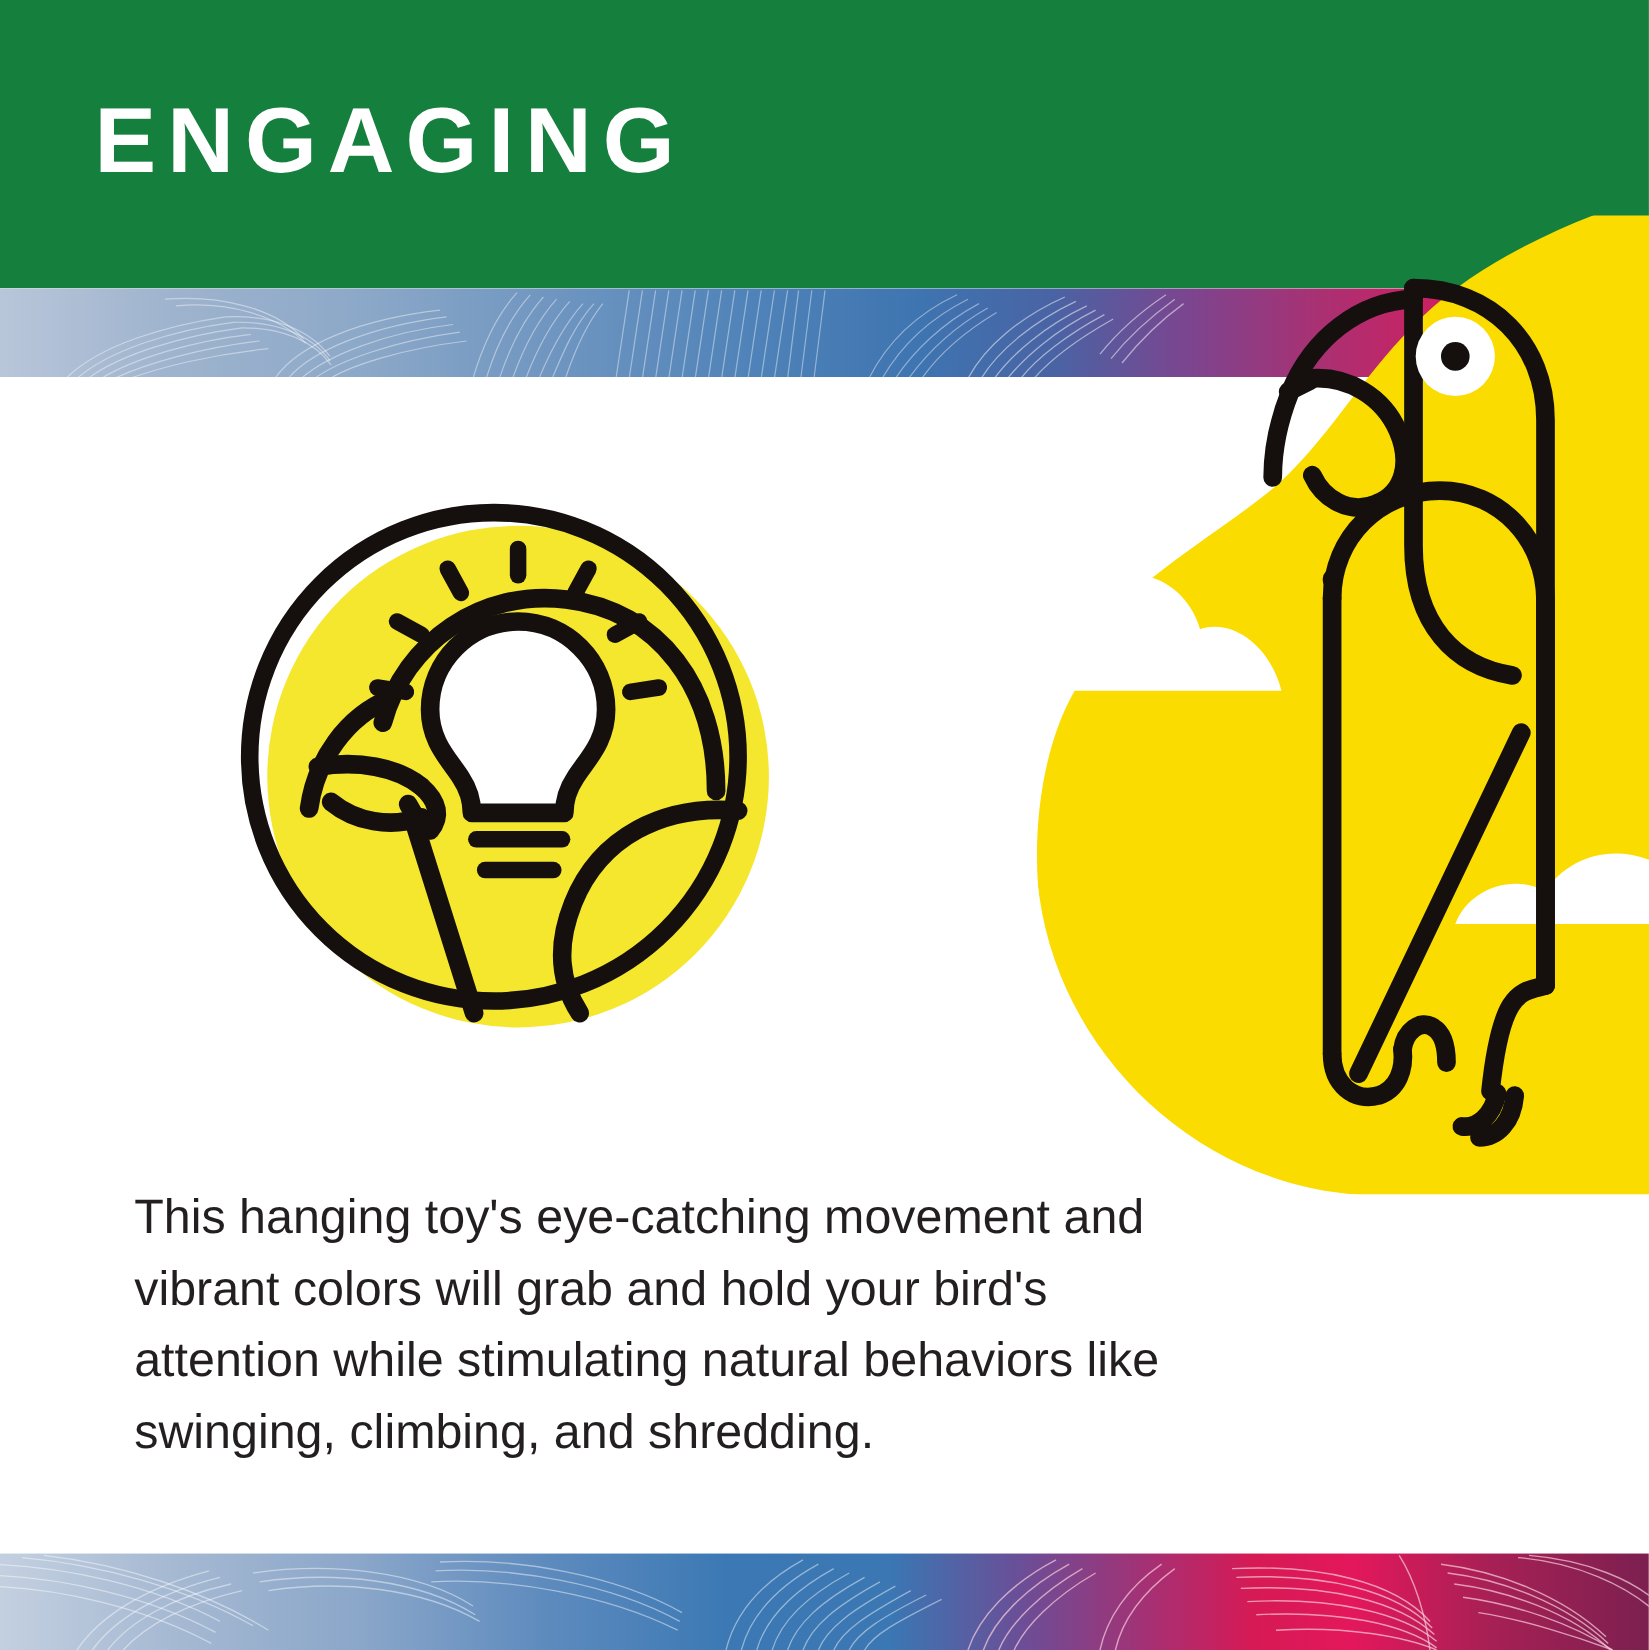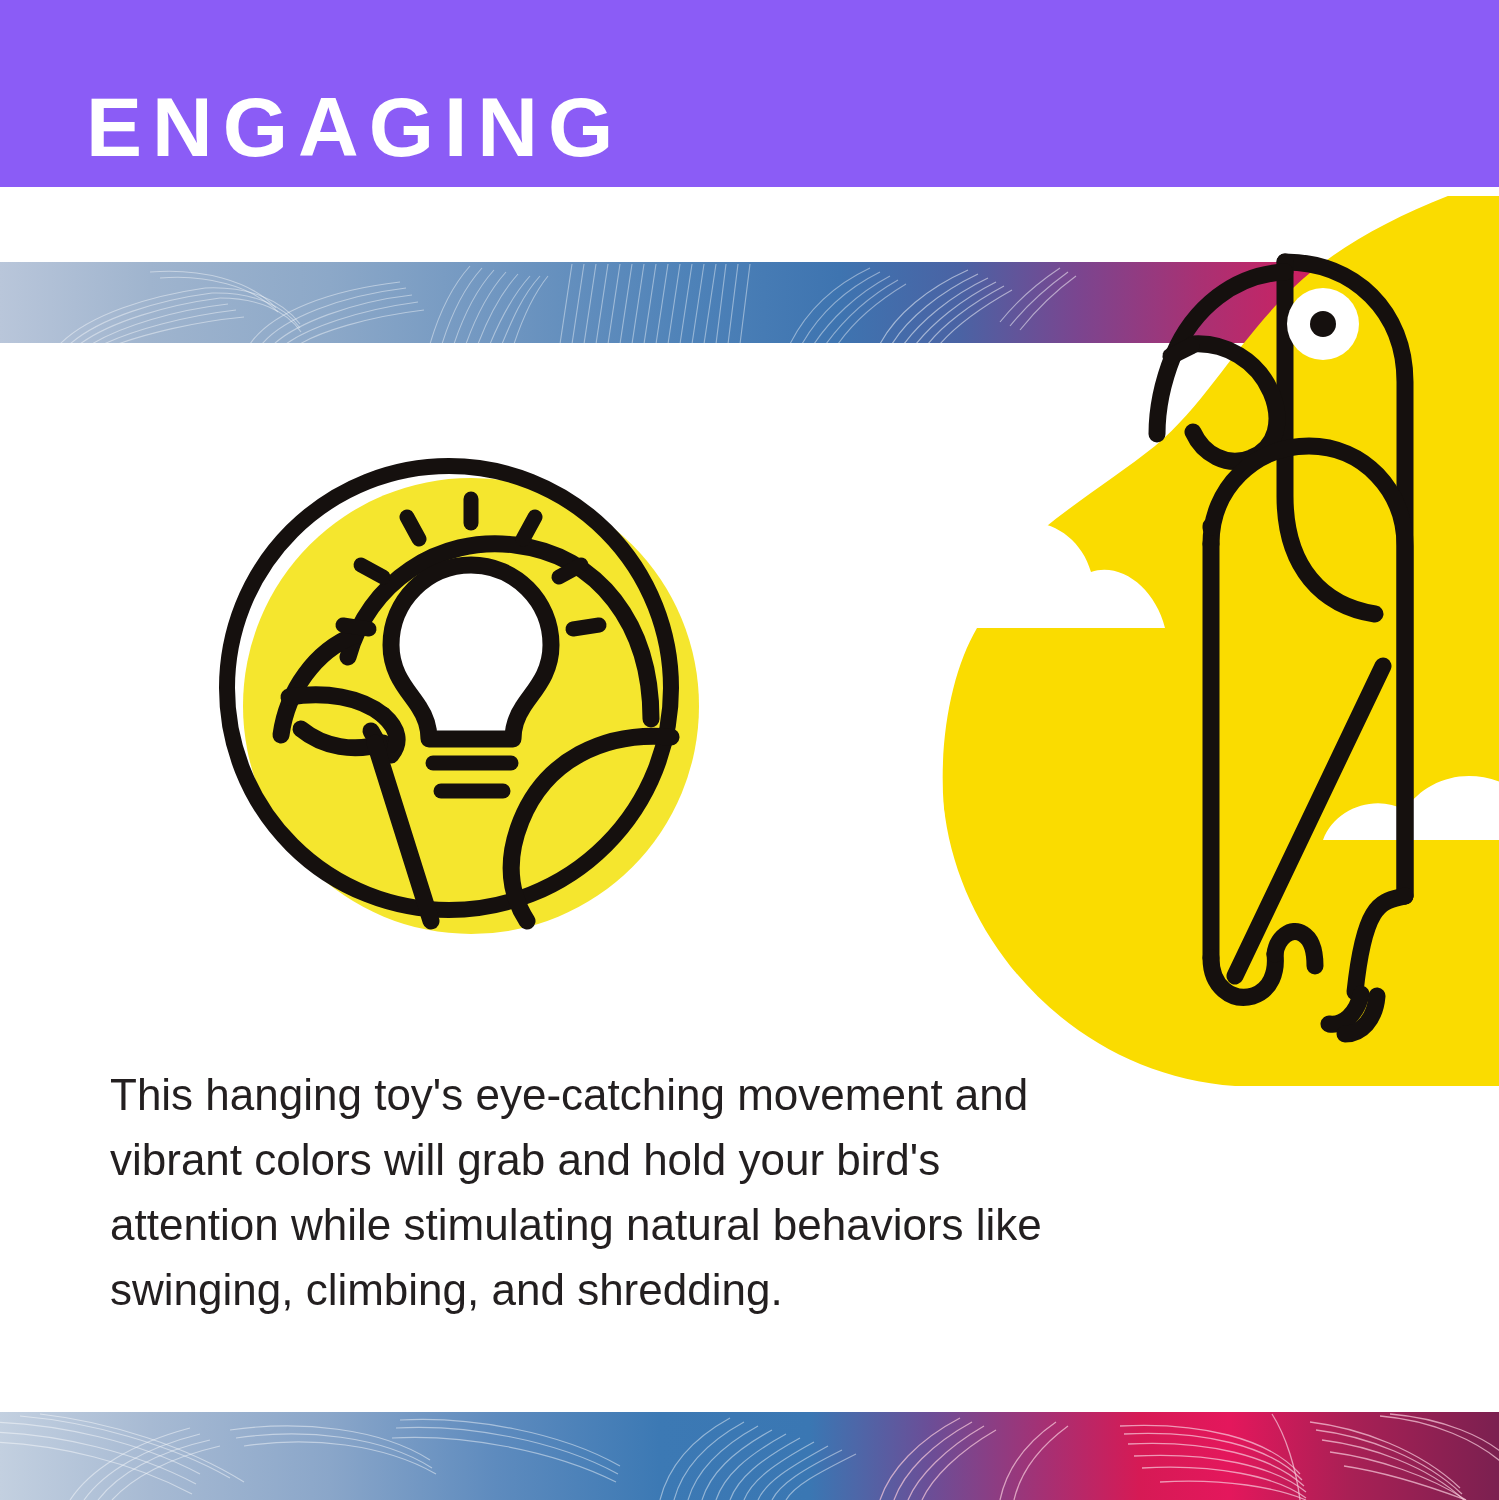--- a/index.html
+++ b/index.html
@@ -7,22 +7,22 @@
 
   #page{
     position:relative;
     width:1499px;height:1500px;
     overflow:hidden;
     background:#ffffff;
   }
 
   
   .header-band{
-    position:absolute;left:0;top:0;width:1499px;height:187px;
-    background:#8b5cf6;
+    position:absolute;left:0;top:0;width:1499px;height:262px;
+    background:#15803d;
     text-decoration:underline;
   }
   .header-title{
     position:absolute;left:86px;top:82px;
     color:#ffffff;
     font-family:"Liberation Sans",sans-serif;
     font-size:84px;
     font-weight:700;
     letter-spacing:10px;
     line-height:90px;
@@ -58,21 +58,21 @@
 
   
   .body-copy{
     position:absolute;left:110px;top:1062px;width:1000px;
     color:#231f20;
     font-family:"Liberation Sans",sans-serif;
     font-size:44px;
     line-height:65px;
     font-weight:400;
   }
-  .body-copy p{margin:0;}
+  .body-copy p{margin:12px;}
 </style>
 </head>
 <body>
 
 <div id="page">
 
   <div class="header-band">
     <div class="header-title">ENGAGING</div>
   </div>
 

